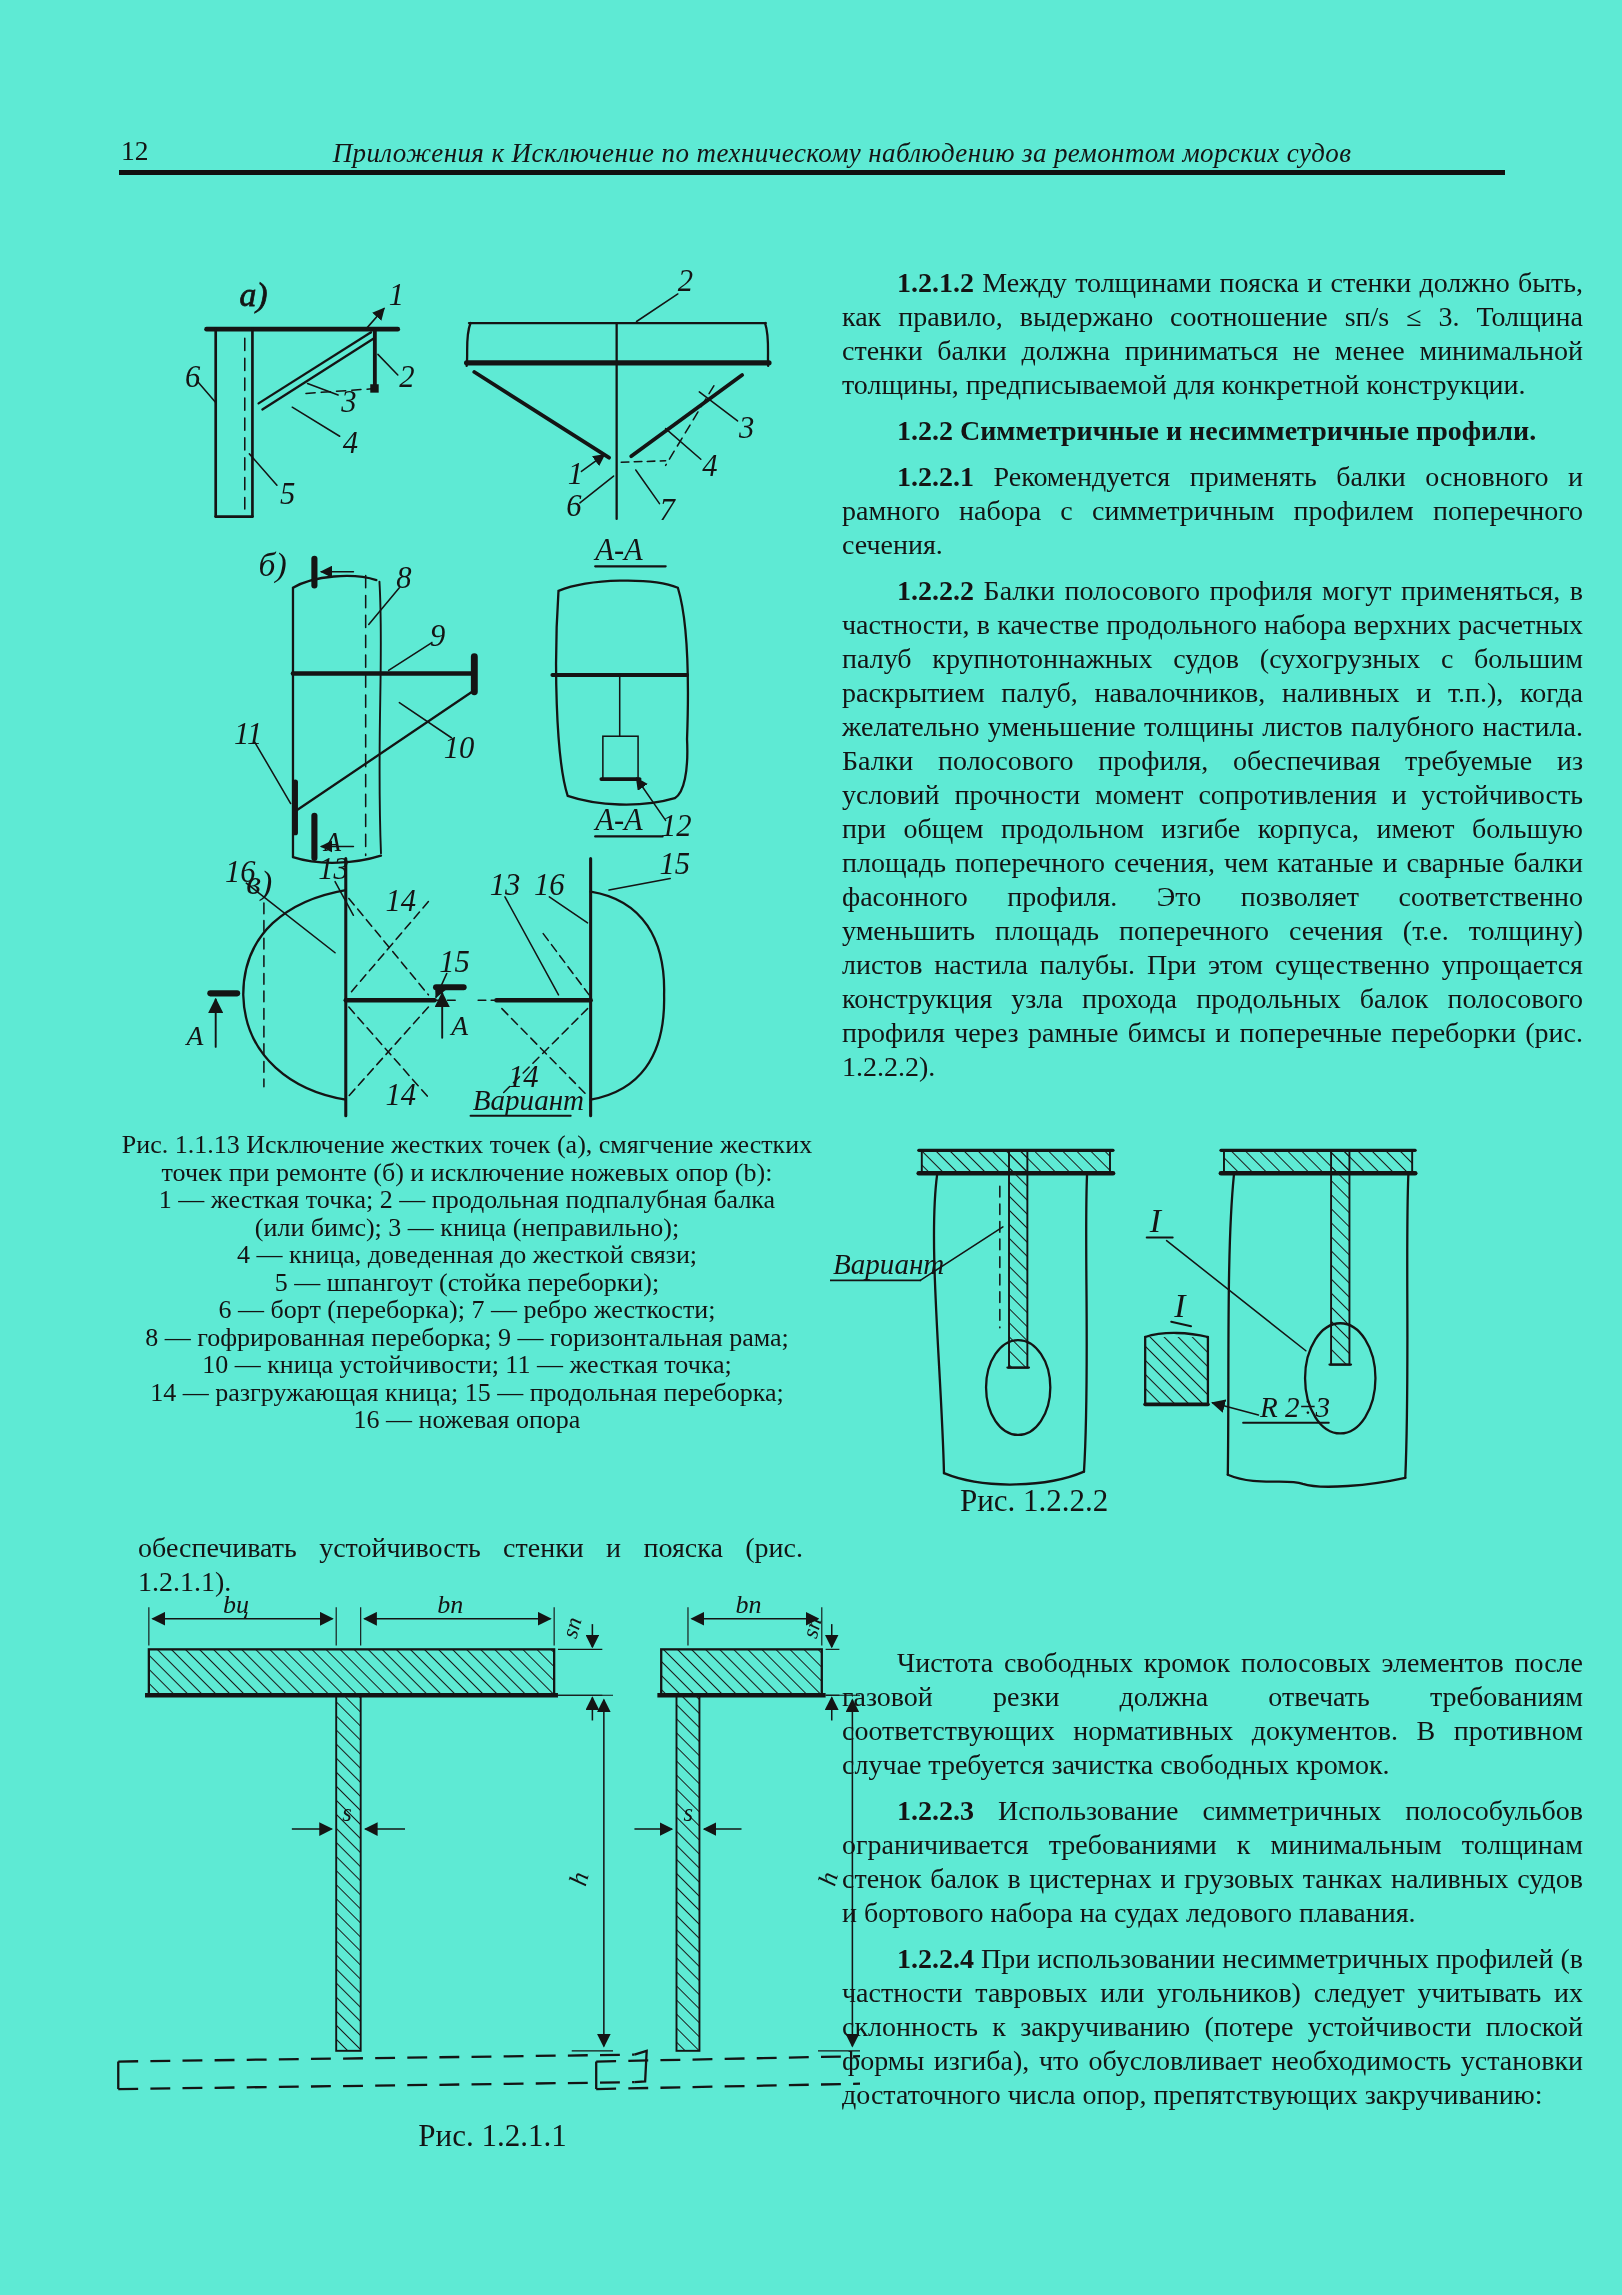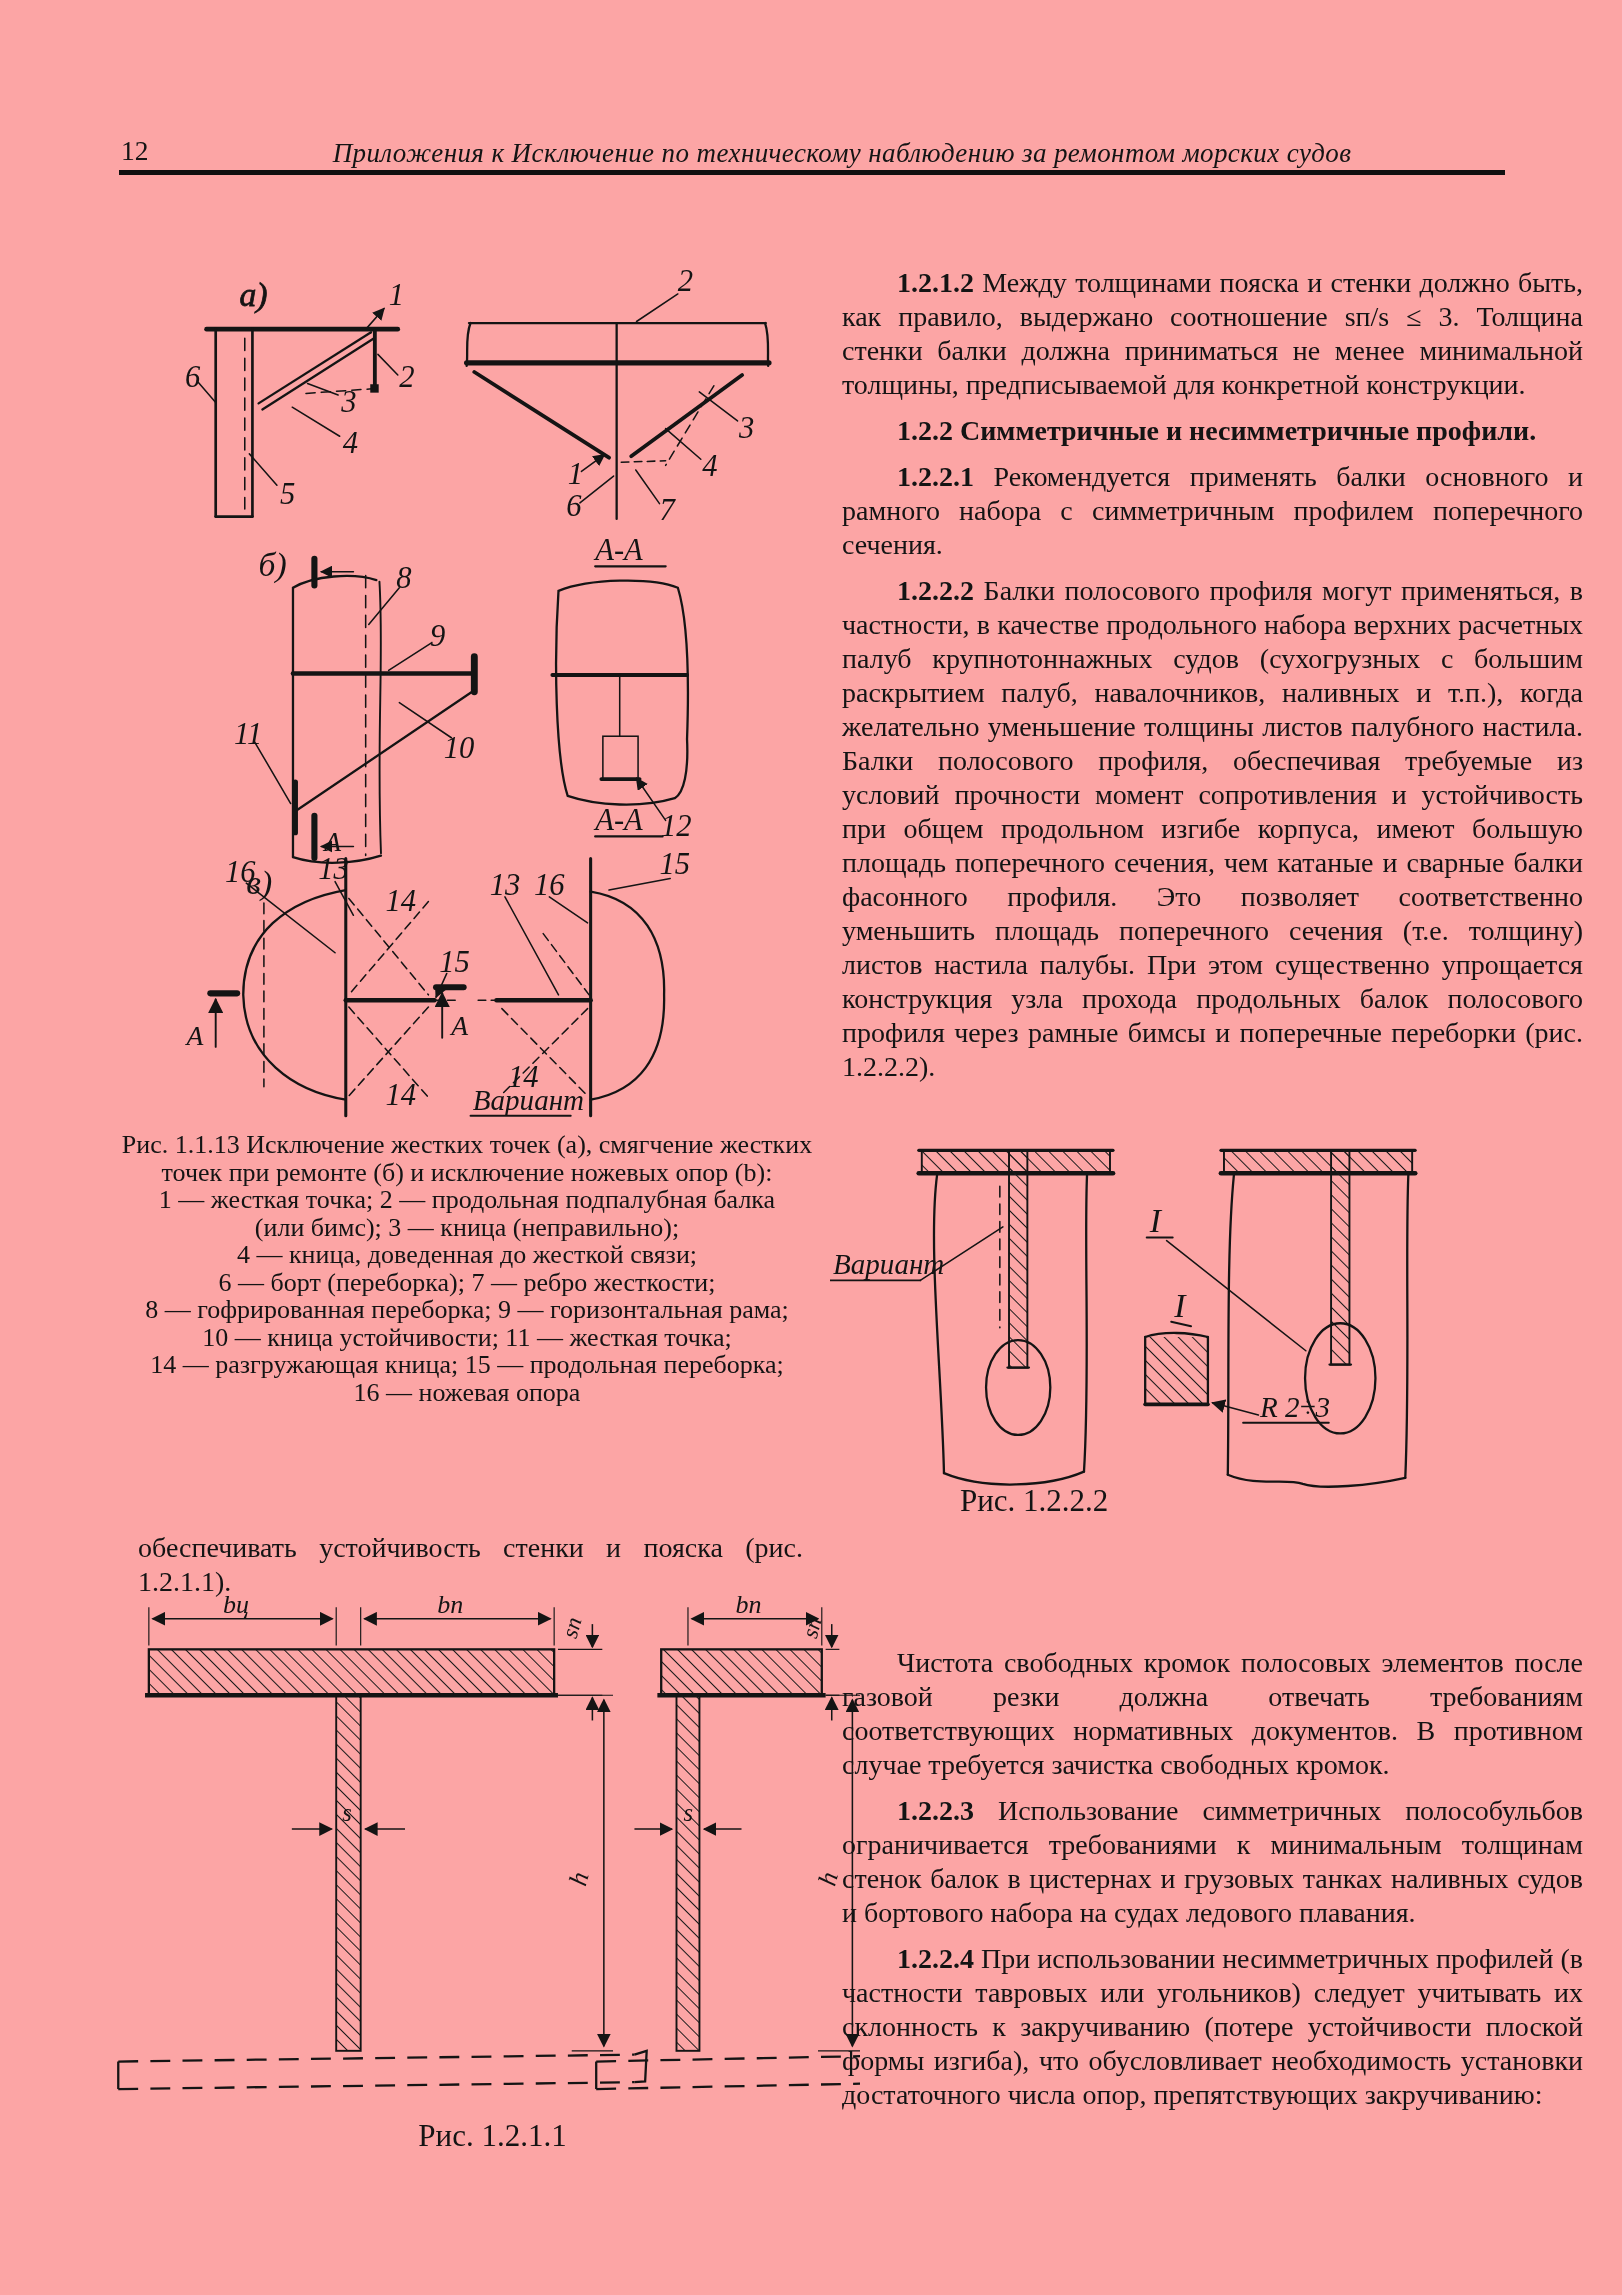--- a/index.html
+++ b/index.html
@@ -1,16 +1,16 @@
 <!DOCTYPE html>
 <html style="font-size:12.2px"><head>
 <meta charset="utf-8">
 <style>
   html,body{margin:0;padding:0;background:#e8e8e8;}
-  .page{position:relative;width:1622px;height:2295px;background:#fca5a5;overflow:hidden;
+  .page{position:relative;width:1622px;height:2295px;background:#5eead4;overflow:hidden;
         font-family:"Liberation Serif", serif;color:#141414;}
   
   .hdr-num{position:absolute;left:121px;top:135px;font-size:27.5px;}
   .hdr-title{position:absolute;left:245px;top:138px;width:1194px;text-align:center;
              font-style:italic;font-size:27px;letter-spacing:0.4px;}
   .hdr-rule{position:absolute;left:119px;top:170px;width:1386px;height:5.4px;background:#101010;}
   
   .col{position:absolute;font-size:28px;line-height:34px;text-align:justify;}
   .col p{margin:12px;text-indent:55px;}
   .col p.noind{text-indent:0;}
@@ -165,20 +165,21 @@
     <text x="494" y="1160" font-size="40">14</text>
     <text x="448" y="1190" font-size="38">Вариант</text>
   </svg>
 
   <div class="figcap" style="left:121px;top:1131px;width:692px">
     <div>Рис. 1.1.13 Исключение жестких точек (а), смягчение жестких</div>
     <div>точек при ремонте (б) и исключение ножевых опор (b):</div>
     <div>1 — жесткая точка; 2 — продольная подпалубная балка</div>
     <div>(или бимс); 3 — кница (неправильно);</div>
     <div>4 — кница, доведенная до жесткой связи;</div>
+    <div>5 — шпангоут (стойка переборки);</div>
     <div>6 — борт (переборка); 7 — ребро жесткости;</div>
     <div>8 — гофрированная переборка; 9 — горизонтальная рама;</div>
     <div>10 — кница устойчивости; 11 — жесткая точка;</div>
     <div>14 — разгружающая кница; 15 — продольная переборка;</div>
     <div>16 — ножевая опора</div>
   </div>
 
   <div class="col" style="left:126px;top:1519px;width:689px">
     <p class="noind">обеспечивать устойчивость стенки и пояска (рис. 1.2.1.1).</p>
   </div>

